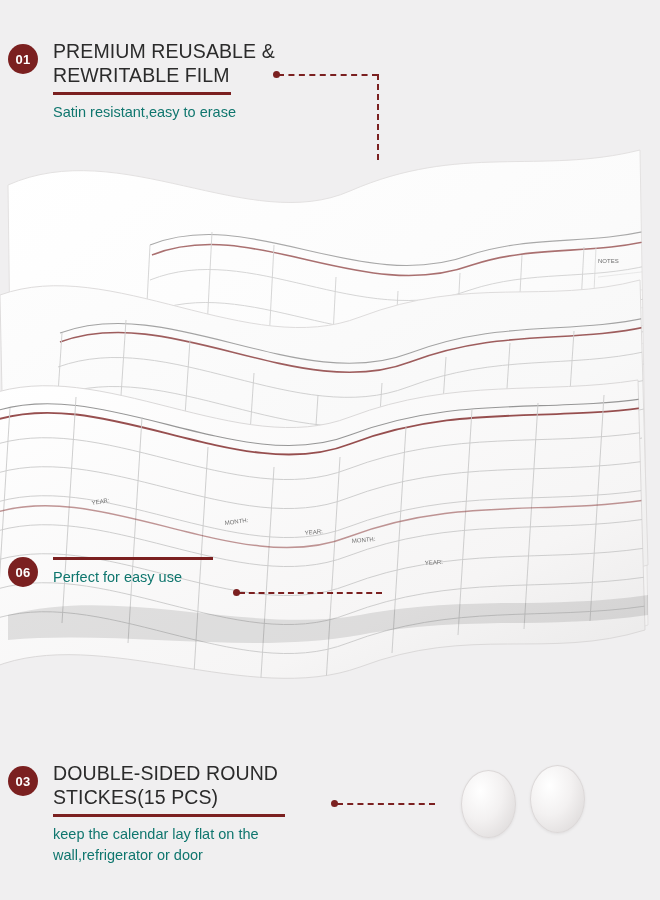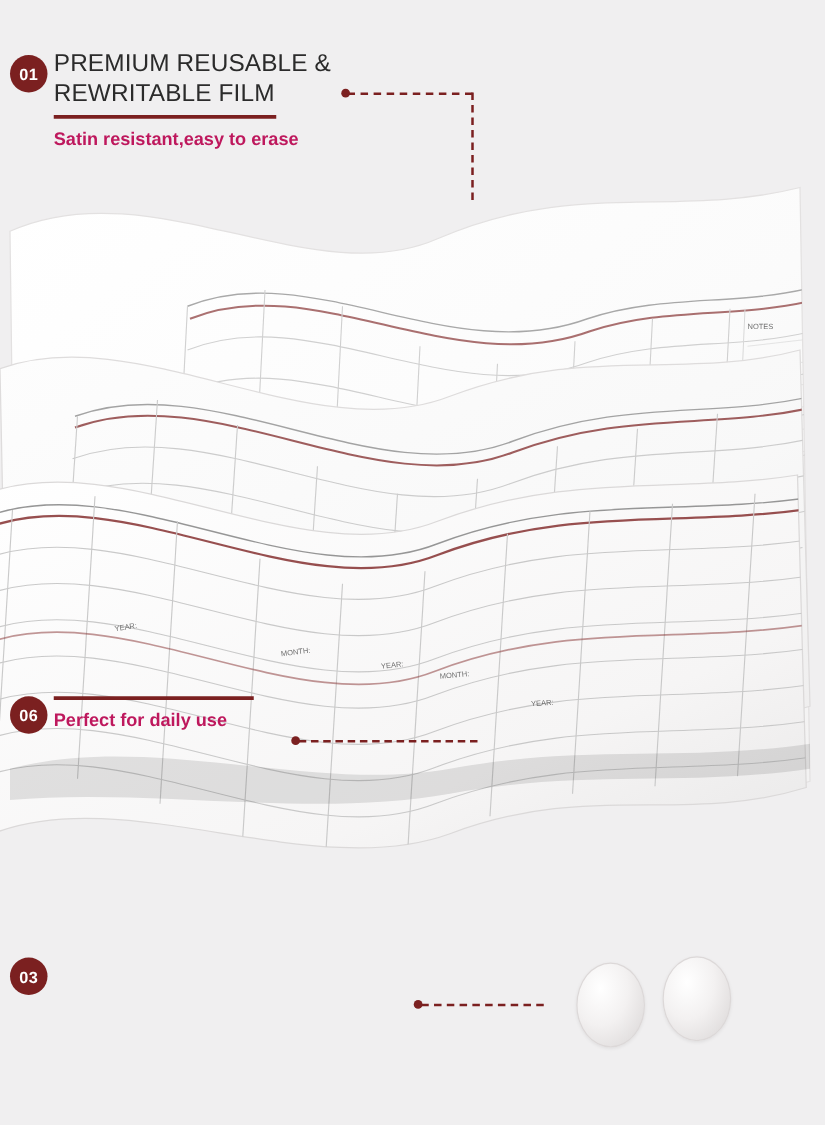--- a/index.html
+++ b/index.html
@@ -38,42 +38,42 @@
     font-size: 13px;
     font-weight: bold;
     display: flex;
     align-items: center;
     justify-content: center;
     letter-spacing: 0.3px;
     flex: none;
     margin-top: 4px;
   }
   .ftext {
-    margin-left: 5px;
+    margin-left: 15px;
   }
   .ftitle {
     font-size: 19.5px;
     color: #2b2b2b;
     line-height: 1.22;
     letter-spacing: 0.1px;
     white-space: pre-line;
     font-weight: 400;
   }
   .rule {
     height: 3px;
     background: #7b2020;
     margin-top: 4px;
     margin-bottom: 7px;
   }
   .fsub {
     font-size: 14.5px;
-    color: #be185d;
+    color: #0f766e;
     line-height: 1.45;
     white-space: pre-line;
-    font-weight: 700;
+    font-weight: 400;
   }
 
   #feature-1 { left: 8px;  top: 40px; }
   #feature-1 .rule { width: 178px; }
   #feature-2 { left: 8px;  top: 553px; }
   #feature-2 .rule { width: 160px; }
   #feature-3 { left: 8px;  top: 762px; }
   #feature-3 .rule { width: 232px; }
 
   
@@ -313,21 +313,28 @@
 REWRITABLE FILM</div>
       <div class="rule"></div>
       <div class="fsub">Satin resistant,easy to erase</div>
     </div>
   </div>
 
   <div class="feature" id="feature-2">
     <div class="badge">06</div>
     <div class="ftext">
       <div class="rule"></div>
-      <div class="fsub">Perfect for daily use</div>
+      <div class="fsub">Perfect for easy use</div>
     </div>
   </div>
 
   <div class="feature" id="feature-3">
     <div class="badge">03</div>
+    <div class="ftext">
+      <div class="ftitle">DOUBLE-SIDED ROUND
+STICKES(15 PCS)</div>
+      <div class="rule"></div>
+      <div class="fsub">keep the calendar lay flat on the
+wall,refrigerator or door</div>
+    </div>
   </div>
 
 </div>
 
 </body></html>

